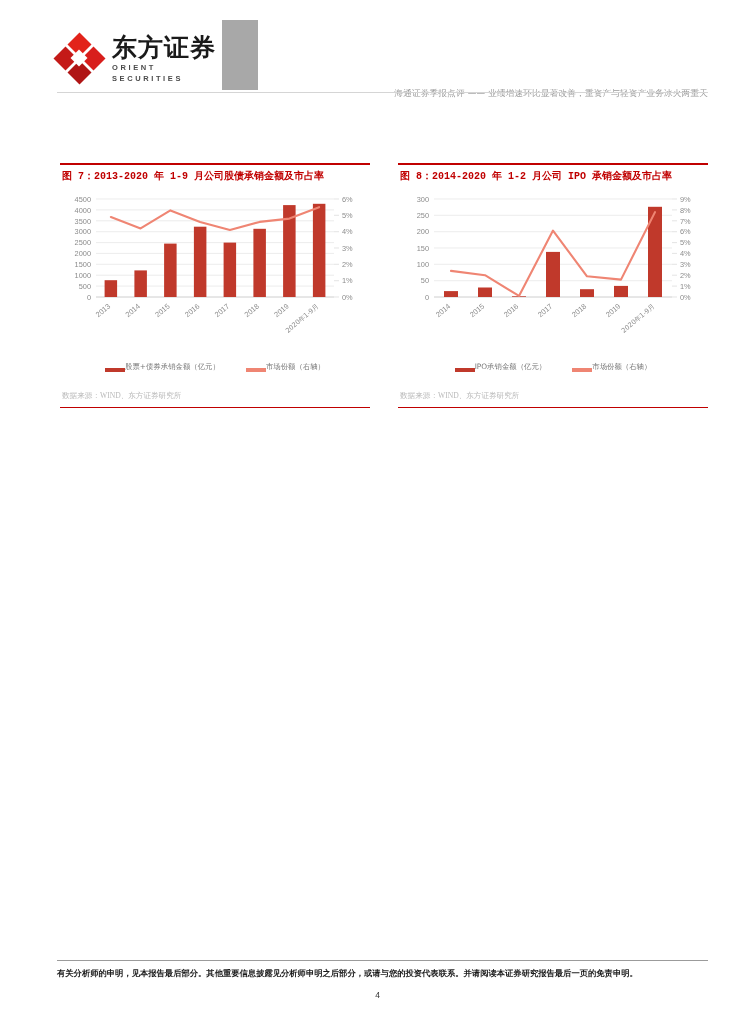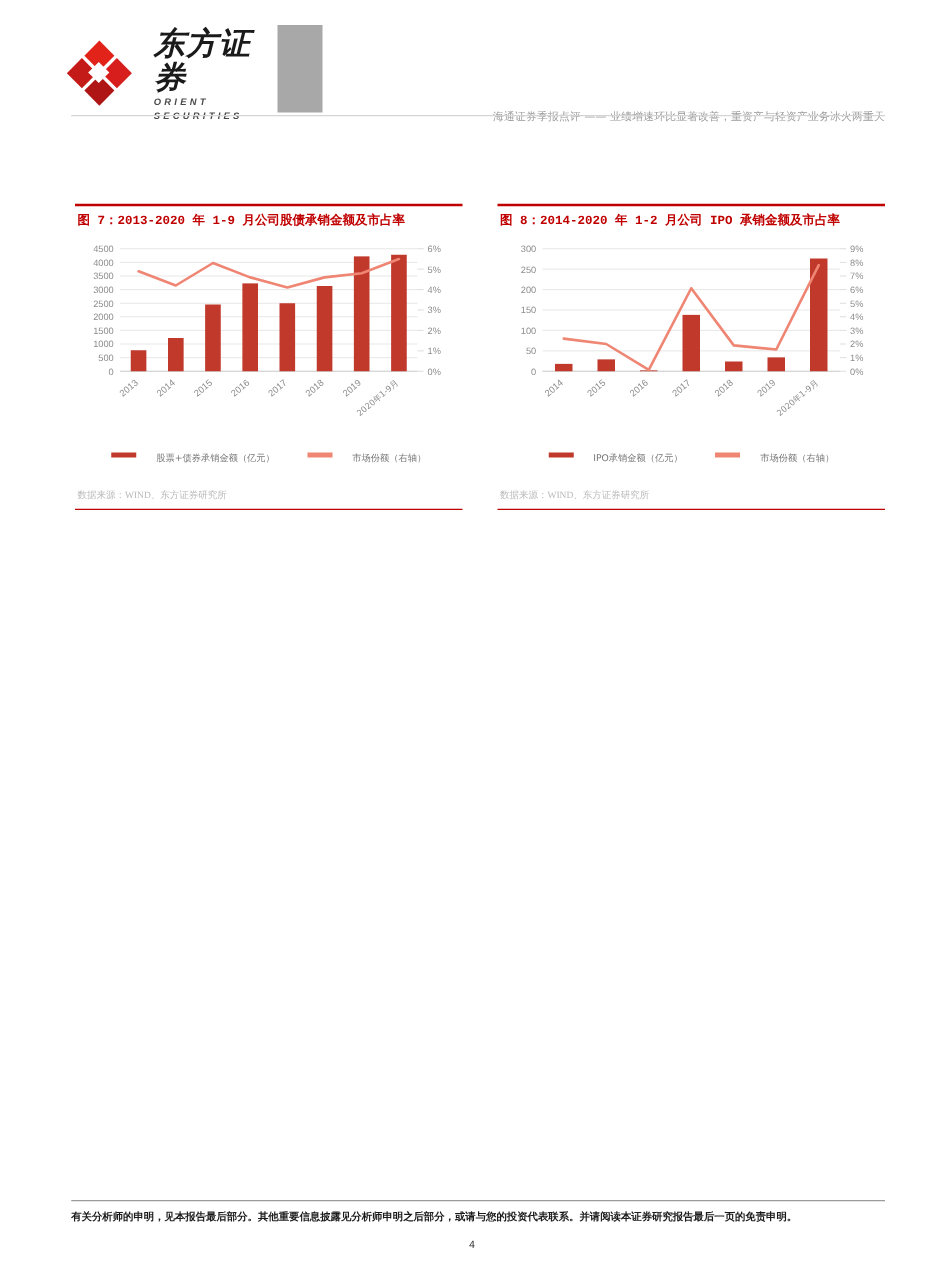--- a/index.html
+++ b/index.html
@@ -15,21 +15,21 @@
   
   .header{position:absolute;left:0;top:0;width:755px;height:96px;}
   .logo-block{position:absolute;left:57px;top:33px;width:166px;height:52px;display:flex;align-items:center;}
   .logo-mark{width:46px;height:46px;position:relative;flex:0 0 auto;}
   .logo-mark i{position:absolute;display:block;background:#cf1322;transform:rotate(45deg);}
   .d1{width:17px;height:17px;left:14px;top:0px;background:#e2231a !important;}
   .d2{width:17px;height:17px;left:0px;top:14px;background:#c41a18 !important;}
   .d3{width:17px;height:17px;left:28px;top:14px;background:#d81e1c !important;}
   .d4{width:17px;height:17px;left:14px;top:28px;background:#b01515 !important;}
   .d5{width:12px;height:12px;left:16px;top:16px;background:#ffffff !important;}
-  .logo-text{margin-left:20px;font-style:italic;}
+  .logo-text{margin-left:9px;}
   .logo-cn{font-family:"DejaVu Sans",sans-serif;font-size:25px;font-weight:bold;color:#1a1a1a;letter-spacing:1px;line-height:27px;}
   .logo-en{font-size:7.5px;font-weight:bold;color:#4a4a4a;letter-spacing:2.6px;line-height:11px;margin-top:1px;}
 
   .gray-bar{position:absolute;left:222px;top:20px;width:36px;height:70px;background:#a8a8a8;}
 
   .header-title{
     position:absolute;left:330px;top:72px;width:378px;
     text-align:right;font-family:"DejaVu Sans",sans-serif;
     font-size:8.6px;color:#9a9a9a;letter-spacing:.2px;white-space:nowrap;margin-top:16px;
   }
@@ -40,21 +40,21 @@
   .fig-left{left:60px;}
   .fig-right{left:398px;}
   .fig-topline{position:absolute;left:0;top:0;width:100%;height:1.6px;background:#c00000;}
   .fig-title{position:absolute;left:2px;top:6px;font-family:Liberation Mono, monospace;font-size:10px;font-weight:bold;color:#c00000;white-space:nowrap;}
   .fig-botline{position:absolute;left:0;bottom:0;width:100%;height:1.2px;background:#c00000;}
   .fig-source{position:absolute;left:2px;bottom:7px;font-family:Liberation Serif, serif;font-size:7.6px;color:#b9b9b9;white-space:nowrap;}
 
   
   .chart{position:absolute;left:0;top:30px;width:310px;height:160px;}
   .legend{position:absolute;left:0;bottom:36px;width:310px;display:flex;justify-content:center;gap:26px;align-items:center;}
-  .lg-item{display:flex;align-items:flex-start;gap:16px;}
+  .lg-item{display:flex;align-items:flex-end;gap:0;}
   .lg-swatch{width:20px;height:4px;display:block;}
   .lg-label{font-family:"DejaVu Sans",sans-serif;font-size:7.4px;color:#777;white-space:nowrap;}
 
   svg{display:block;}
   .axtxt{font-family:"Liberation Sans",sans-serif;font-size:7.4px;fill:#8c8c8c;}
   .axtxt-cn{font-family:"DejaVu Sans",sans-serif;font-size:6.6px;fill:#8c8c8c;}
   .gl{stroke:#e4e4e4;stroke-width:.7;}
   .tickline{stroke:#d8d8d8;stroke-width:.7;}
 
   

